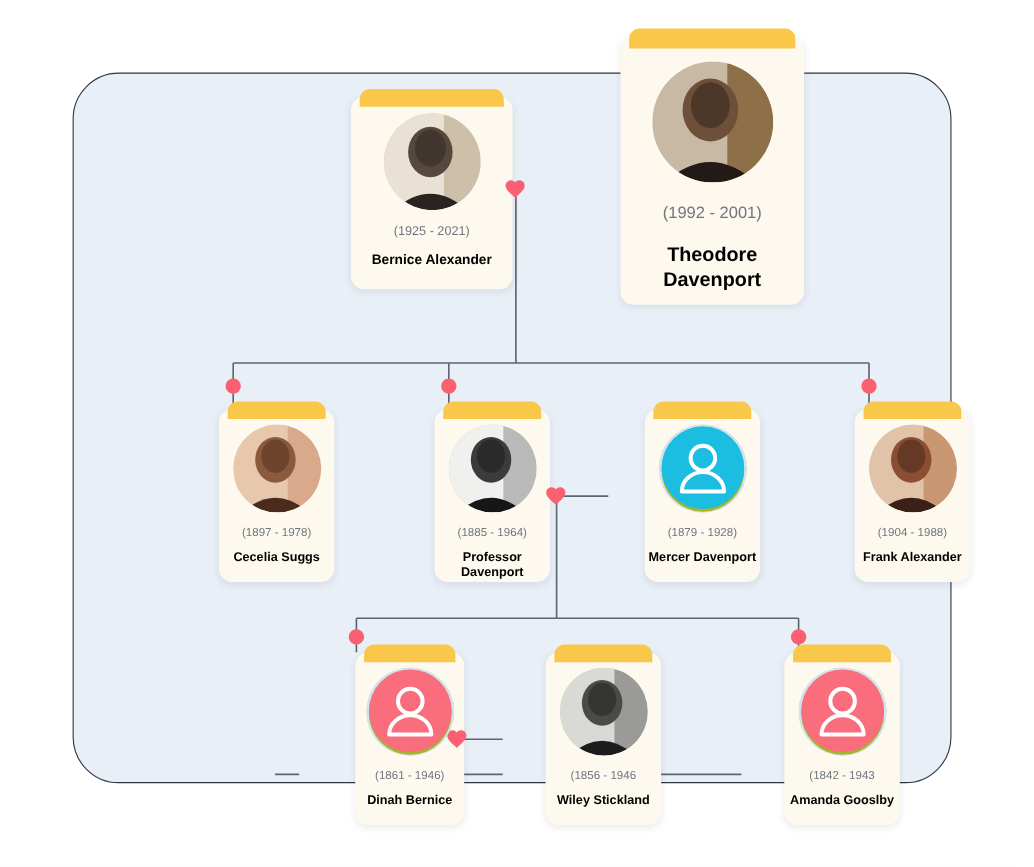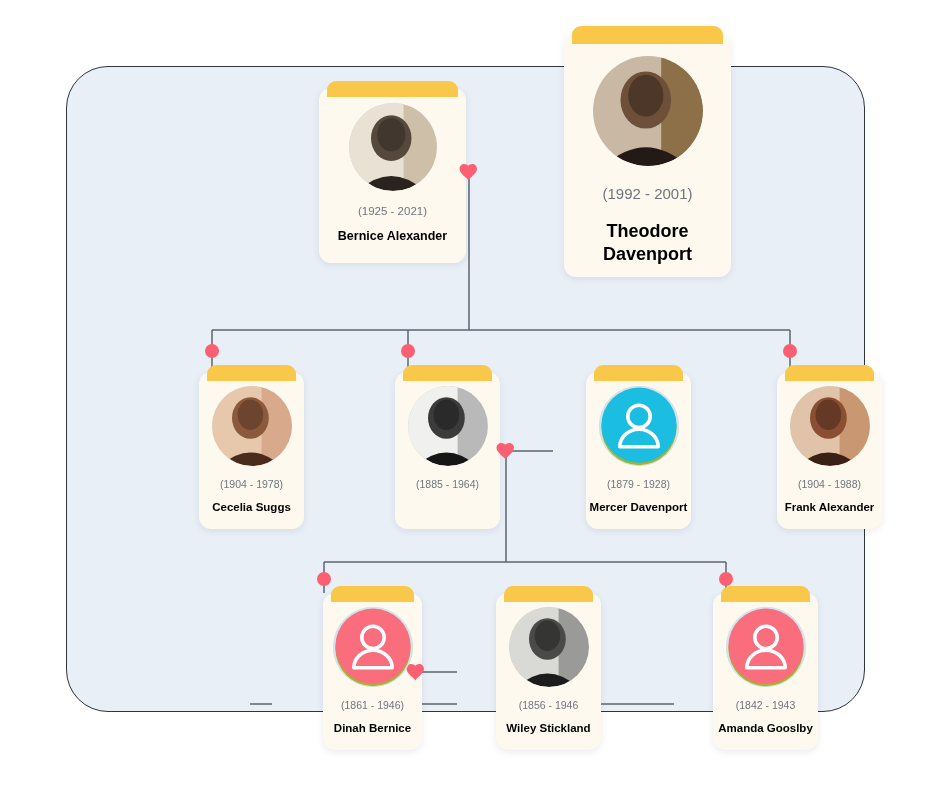--- a/index.html
+++ b/index.html
@@ -182,21 +182,21 @@
               </defs>
               <g clip-path="url(#cp-photo-portrait-woman-elder)">
                 <rect x="0" y="0" width="100" height="100" fill="#e7c8ad"></rect>
                 <rect x="62" y="0" width="38" height="100" fill="#d8a98a"></rect>
                 <ellipse cx="48" cy="40" rx="23" ry="26" fill="#8b5a3c"></ellipse>
                 <ellipse cx="48" cy="36" rx="16" ry="19" fill="#4a2b1c" opacity=".45"></ellipse>
                 <path d="M10 100 q38 -34 76 0 z" fill="#4a2b1c"></path>
               </g>
             </svg>
           </div>
-          <div class="dates">(1904 - 1978)</div>
+          <div class="dates">(1897 - 1978)</div>
           <div class="pname">Cecelia Suggs</div>
         </div>
       </div>
       <div class="card sz-sm" style="left: 356px; top: 372px; width: 105px; height: 157px;">
         <div class="topbar"></div>
         <div class="body">
           <div class="avatar">
             <svg viewBox="0 0 100 100">
               <defs>
                 <clipPath id="cp-photo-portrait-elder-glasses">
@@ -206,20 +206,21 @@
               <g clip-path="url(#cp-photo-portrait-elder-glasses)">
                 <rect x="0" y="0" width="100" height="100" fill="#f0f0ee"></rect>
                 <rect x="62" y="0" width="38" height="100" fill="#b9b9b9"></rect>
                 <ellipse cx="48" cy="40" rx="23" ry="26" fill="#3b3b3b"></ellipse>
                 <ellipse cx="48" cy="36" rx="16" ry="19" fill="#161616" opacity=".45"></ellipse>
                 <path d="M10 100 q38 -34 76 0 z" fill="#161616"></path>
               </g>
             </svg>
           </div>
           <div class="dates">(1885 - 1964)</div>
+          <div class="pname">Professor Davenport</div>
         </div>
       </div>
       <div class="card sz-sm" style="left: 547px; top: 372px; width: 105px; height: 157px;">
         <div class="topbar"></div>
         <div class="body">
           <div class="avatar">
             <svg viewBox="0 0 100 100">
               <circle cx="50" cy="50" r="50" fill="#cfe4ef"></circle>
               <circle cx="50" cy="52" r="47" fill="#a8b32a"></circle>
               <circle cx="50" cy="49" r="47" fill="#1bbde0"></circle>

